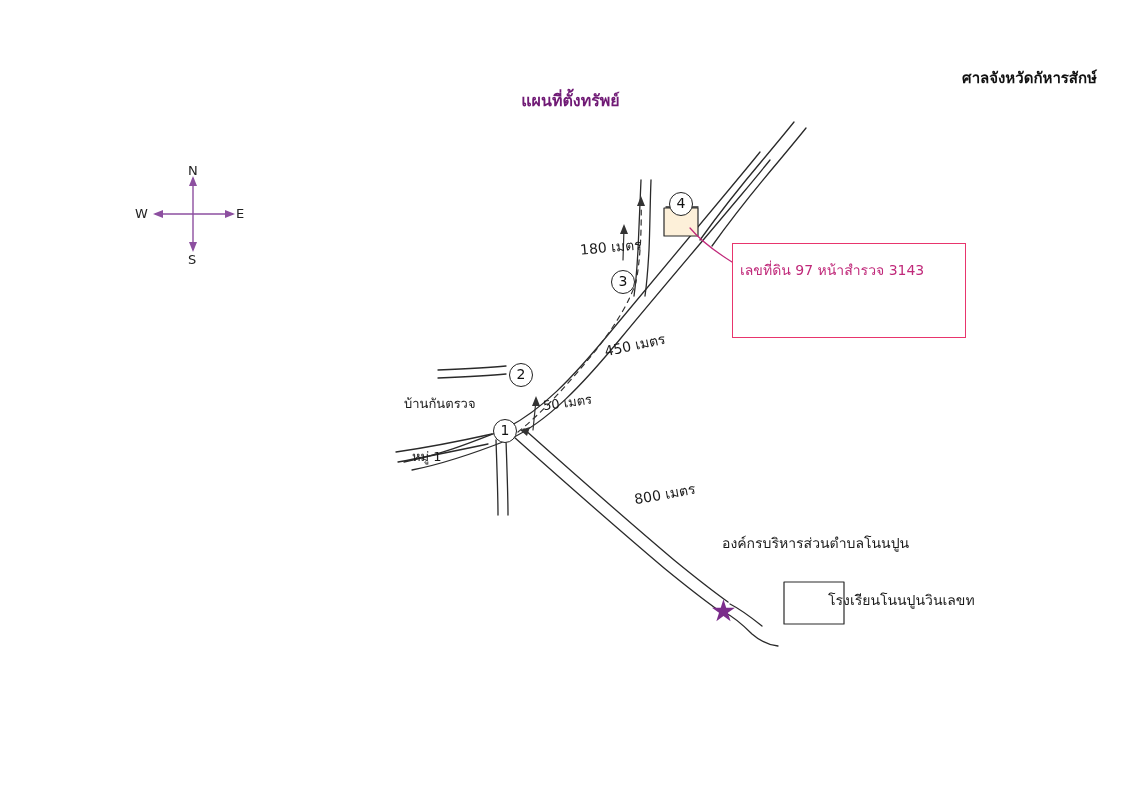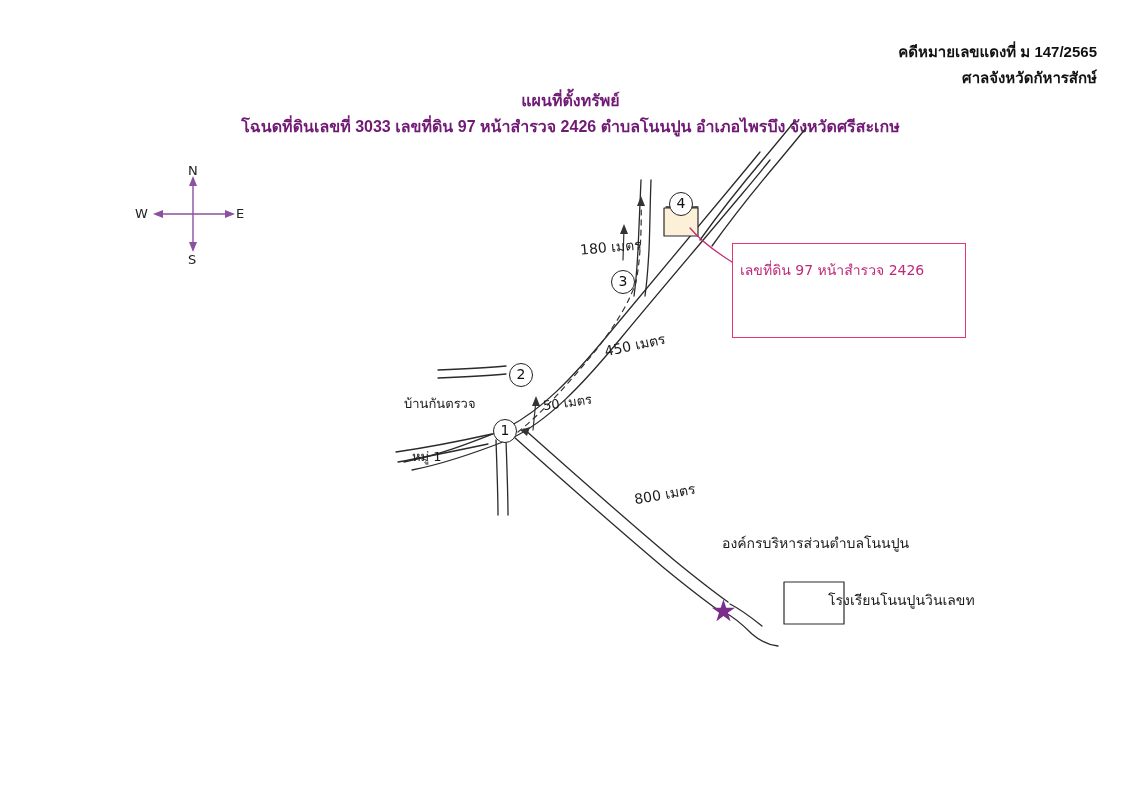--- a/index.html
+++ b/index.html
@@ -113,25 +113,23 @@
     color: #7b2d8b;
   }
 
   svg { position: absolute; left: 0; top: 0; }
 </style>
 </head>
 <body>
 
 <div id="page">
 
-  <div class="hdr" id="case-no">คดีหมายเลขแดงที่ ม 147/2565</div>
   <div class="hdr" id="court-name">ศาลจังหวัดกัหารสักษ์</div>
 
   <div class="title" id="map-title">แผนที่ตั้งทรัพย์</div>
-  <div class="title" id="map-subtitle">โฉนดที่ดินเลขที่ 3033 เลขที่ดิน 97 หน้าสำรวจ 2426 ตำบลโนนปูน อำเภอไพรบึง จังหวัดศรีสะเกษ</div>
 
   <div id="compass">
     <svg width="120" height="95" viewBox="0 0 120 95">
       <g stroke="#8d4fa0" stroke-width="1.4" fill="none">
         <line x1="58" y1="8" x2="58" y2="80"></line>
         <line x1="20" y1="44" x2="98" y2="44"></line>
         <polygon points="58,6 54,16 62,16" fill="#8d4fa0" stroke="none"></polygon>
         <polygon points="58,82 54,72 62,72" fill="#8d4fa0" stroke="none"></polygon>
         <polygon points="100,44 90,40 90,48" fill="#8d4fa0" stroke="none"></polygon>
         <polygon points="18,44 28,40 28,48" fill="#8d4fa0" stroke="none"></polygon>
@@ -185,21 +183,21 @@
       <path d="M666,207 L698,207"></path>
 
       <rect x="784" y="582" width="60" height="42" fill="#ffffff" stroke="#2a2a2a" stroke-width="1.2"></rect>
 
       <path d="M732,262 C716,252 700,240 690,228" stroke="#c0297a" stroke-width="1.2"></path>
     </g>
   </svg>
 
   <div id="callout-box"></div>
   <div id="callout-text">
-    <div>เลขที่ดิน 97 หน้าสำรวจ 2426</div>
+    <div>เลขที่ดิน 97 หน้าสำรวจ 3143</div>
   </div>
 
   <div class="marker" style="left:493px; top:419px;">1</div>
   <div class="marker" style="left:509px; top:363px;">2</div>
   <div class="marker" style="left:611px; top:270px;">3</div>
   <div class="marker" style="left:669px; top:192px;">4</div>
 
   <div class="hand" style="left:580px; top:236px; transform:rotate(-5deg);">180 เมตร</div>
   <div class="hand" style="left:604px; top:334px; transform:rotate(-12deg);">450 เมตร</div>
   <div class="hand small" style="left:543px; top:392px; transform:rotate(-8deg);">50 เมตร</div>

